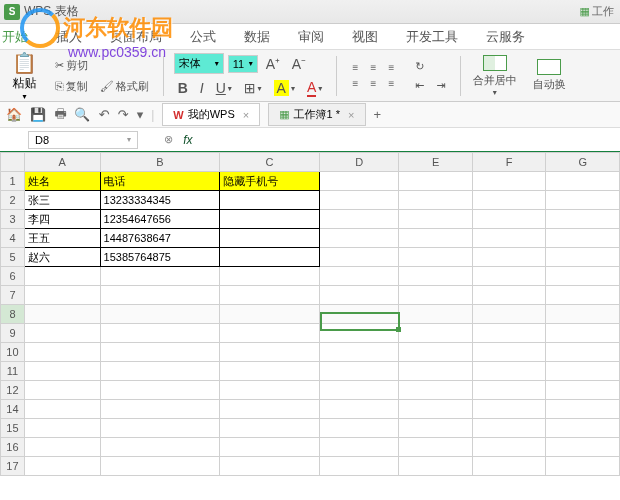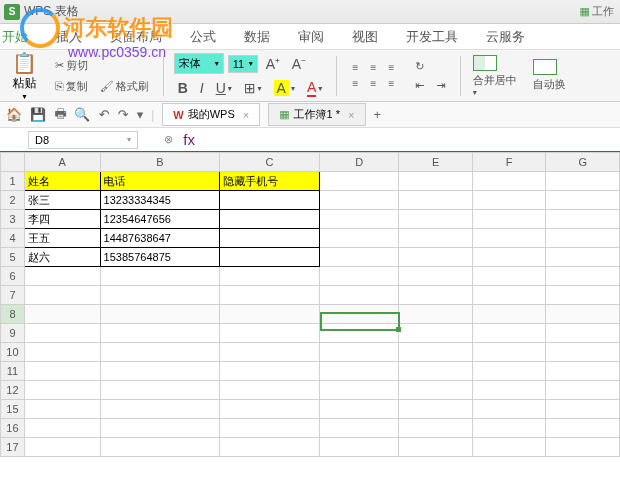--- a/index.html
+++ b/index.html
@@ -20,33 +20,33 @@
 .rgroup{display:flex;flex-direction:column;gap:2px;padding:0 4px}
 .rsep{width:1px;height:40px;background:#ccc;margin:0 2px}
 .ricon{font-size:14px;color:#555;padding:2px 4px;cursor:pointer;display:inline-flex;align-items:center;gap:2px}
 .ricon.sm{font-size:11px}
 .paste-big{display:flex;flex-direction:column;align-items:center;padding:2px 6px;cursor:pointer}
 .paste-big .ico{font-size:20px;color:#d4a04a}
 .font-sel{border:1px solid #ccc;padding:2px 4px;font-size:11px;background:#5eead4;min-width:50px;display:inline-flex;align-items:center;justify-content:space-between}
 .btn-row{display:flex;gap:4px;align-items:center}
 .align-grid{display:grid;grid-template-columns:repeat(3,16px);gap:2px}
 .align-cell{width:16px;height:14px;display:flex;align-items:center;justify-content:center;font-size:10px;color:#666;cursor:pointer}
-.merge-btn{display:flex;flex-direction:column;align-items:flex-start;padding:2px 6px;cursor:pointer;font-size:11px;color:#555}
+.merge-btn{display:flex;flex-direction:column;align-items:center;padding:2px 6px;cursor:pointer;font-size:11px;color:#555}
 .merge-btn .ico{width:24px;height:16px;border:1px solid #4a9b4a;margin-bottom:2px;background:linear-gradient(90deg,#e0f0e0 50%,#fff 50%)}
 .qat{height:26px;background:#f9f9f9;border-bottom:1px solid #ddd;display:flex;align-items:center;padding:0 6px;gap:8px}
 .qat-ico{font-size:13px;color:#666;cursor:pointer}
 .tab-doc{display:inline-flex;align-items:center;padding:3px 10px;border:1px solid #ccc;background:#fff;font-size:11px;gap:4px;cursor:pointer}
 .tab-doc.active{background:#f0f0f0}
 .tab-doc .x{color:#999;margin-left:4px}
 .wps-w{color:#d32f2f;font-weight:bold}
 .xls-ico{color:#4a9b4a}
 .formula-bar{height:24px;background:#fff;border-bottom:1px solid #15803d;display:flex;align-items:center}
 .name-box{width:110px;border:1px solid #ccc;margin:0 20px 0 28px;padding:2px 6px;font-size:11px;background:#fff;display:flex;justify-content:space-between;align-items:center}
 .fx-btn{color:#888;font-size:11px;padding:0 6px;cursor:pointer}
-.fx-lbl{color:#701a75;font-size:15px;padding:0 4px}
+.fx-lbl{color:#14532d;font-style:italic;font-size:12px;padding:0 4px}
 .sheet{position:relative;overflow:hidden}
 .grid{border-collapse:collapse;table-layout:fixed}
 .grid td,.grid th{border:1px solid #d0d0d0;height:19px;font-size:11px;padding:0 3px;text-align:left;background:#fff;overflow:hidden;white-space:nowrap}
 .grid th{background:#f0f0f0;color:#555;text-align:center;font-weight:normal;position:relative}
 .grid .corner{background:#f0f0f0;width:24px}
 .grid .rh{background:#f0f0f0;text-align:center;width:24px;color:#555}
 .grid .rh.sel{background:#d4e8d4}
 .colA{width:76px}.colB{width:120px}.colC{width:100px}.colD{width:80px}.colE{width:74px}.colF{width:74px}.colG{width:74px}
 .hdr-cell{background:#ffff00!important;border:1px solid #000!important;font-weight:normal;color:#000}
 .data-border{border:1px solid #000!important}
@@ -328,20 +328,30 @@
           <td class="rh">12</td>
           <td></td>
           <td></td>
           <td></td>
           <td></td>
           <td></td>
           <td></td>
           <td></td>
         </tr>
   <tr>
+          <td class="rh">14</td>
+          <td></td>
+          <td></td>
+          <td></td>
+          <td></td>
+          <td></td>
+          <td></td>
+          <td></td>
+        </tr>
+  <tr>
           <td class="rh">15</td>
           <td></td>
           <td></td>
           <td></td>
           <td></td>
           <td></td>
           <td></td>
           <td></td>
         </tr>
   <tr>

